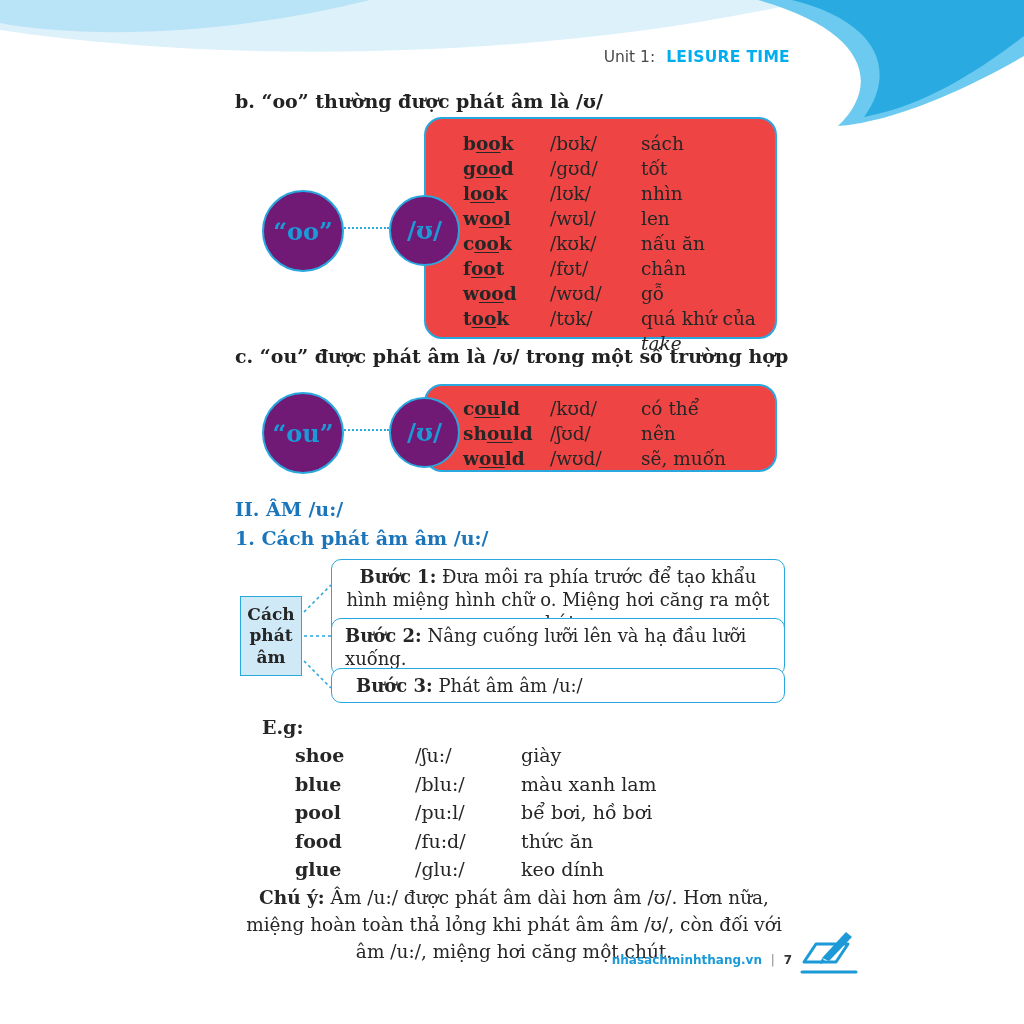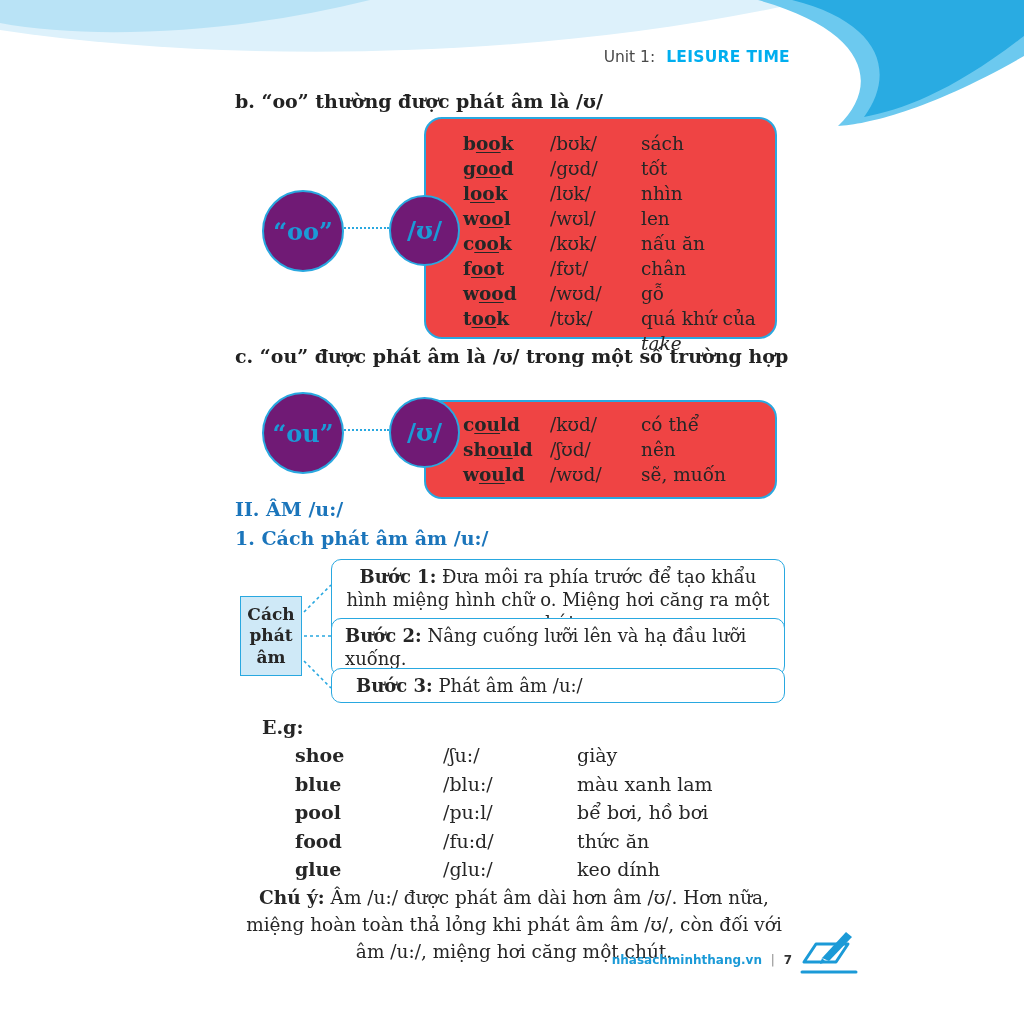--- a/index.html
+++ b/index.html
@@ -33,21 +33,21 @@
               text-align:center;font-weight:bold;font-size:17px;line-height:1.25;z-index:2;box-sizing:border-box;}
   .step{position:absolute;left:331px;width:454px;background:#fff;border:1.6px solid #29a8e0;border-radius:10px;
         padding:5px 13px;box-sizing:border-box;font-size:18px;line-height:23px;z-index:2;}
   .step .lbl{font-weight:bold;}
   .step1{top:559px;text-align:center;}
   .step2{top:618px;}
   .step3{top:668px;padding-left:24px;}
 
   .eg-label{position:absolute;left:262px;top:716px;font-size:19px;font-weight:bold;}
   .extable{position:absolute;left:295px;top:741px;}
-  .exrow{display:grid;grid-template-columns:120px 106px auto;line-height:28.5px;font-size:19px;gap:28px;}
+  .exrow{display:grid;grid-template-columns:120px 106px auto;line-height:28.5px;font-size:19px;}
   .exword{font-weight:bold;}
 
   .note{position:absolute;left:233px;top:884px;width:562px;font-size:18.5px;line-height:27px;text-align:center;}
   .note .lbl{font-weight:bold;}
 
   .footer-text{position:absolute;left:460px;top:953px;width:332px;text-align:right;
                font-family:"DejaVu Sans", sans-serif;font-size:12px;}
   .footer-text .site{color:#1b9ad7;font-weight:bold;}
   .footer-text .sep{color:#8a8a8a;margin:0 5px;}
   .footer-text .pnum{color:#333;font-weight:bold;}
@@ -126,21 +126,21 @@
         <span class="mean"><span>quá khứ của </span><i>take</i></span>
       </div>
     </div>
 
     <div class="sec-heading" style="left:235px;top:345px;">c. “ou” được phát âm là /ʊ/ trong một số trường hợp</div>
 
     <div class="circle grapheme" style="left:262px;top:392px;">“ou”</div>
     <div class="dotline" style="left:341px;top:429px;"></div>
     <div class="circle phoneme" style="left:389px;top:397px;">/ʊ/</div>
 
-    <div class="wordbox" style="left:424px;top:400px;width:353px;height:99px;padding-top:10px;">
+    <div class="wordbox" style="left:424px;top:384px;width:353px;height:88px;padding-top:10px;">
       <div class="wrow">
         <span class="wcell"><span>c</span><span class="u">ou</span><span>ld</span></span>
         <span class="ipa">/kʊd/</span>
         <span class="mean">có thể</span>
       </div>
       <div class="wrow">
         <span class="wcell"><span>sh</span><span class="u">ou</span><span>ld</span></span>
         <span class="ipa">/ʃʊd/</span>
         <span class="mean">nên</span>
       </div>

